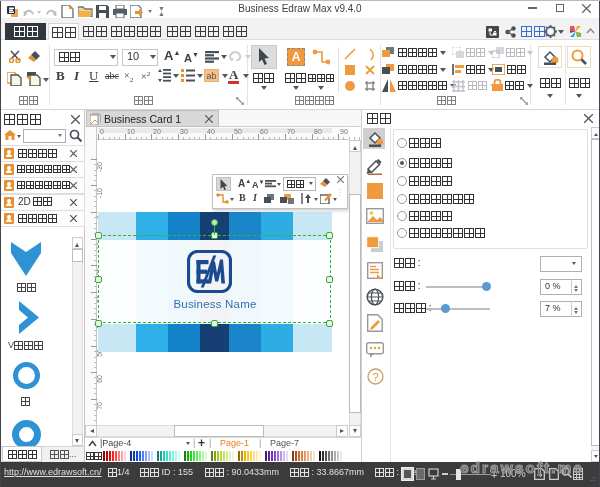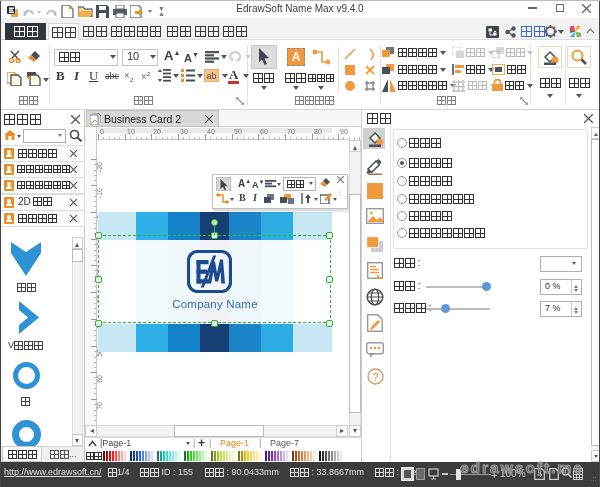--- a/index.html
+++ b/index.html
@@ -43,21 +43,21 @@
 <rect x="3" y="0" width="8" height="4" fill="#fff" stroke="#555e66"></rect>
 <rect x="0" y="4" width="14" height="6" fill="#555e66"></rect>
 <rect x="3" y="8" width="8" height="5" fill="#fff" stroke="#555e66"></rect>
 </svg>
 <svg class="a" style="left:130px;top:5px" width="14" height="13">
 <path d="M0 0 h8 l3 3 v10 h-11 z" fill="#fff" stroke="#6b7680" stroke-width="1.3"></path>
 <path d="M5 6 h4 v-2 l4 3.5 l-4 3.5 v-2 h-4 z" fill="#e8902c"></path>
 </svg>
 <div class="a" style="left:148px;top:10px;width:0;height:0;border:2.5px solid transparent;border-top:3.5px solid #707880"></div>
 <div class="a" style="left:158px;top:6px;color:#707880;font-size:7px;line-height:5px">▼<br>▲</div>
-<div class="a" style="left:0;top:4px;width:600px;text-align:center;font-size:10px;color:#3c4043">EdrawSoft Name Max v9.4.0</div>
+<div class="a" style="left:0;top:4px;width:600px;text-align:center;font-size:10px;color:#3c4043">Business Edraw Max v9.4.0</div>
 <div class="a" style="left:528px;top:7px;width:9px;height:1.5px;background:#666"></div>
 <div class="a" style="left:556px;top:4px;width:8px;height:8px;border:1.2px solid #666"></div>
 <svg class="a" style="left:582px;top:4px" width="9" height="9">
     <path d="M0 0 L9 9 M9 0 L0 9" stroke="#666" stroke-width="1.3"></path>
   </svg>
 <div class="a" style="left:0;top:18px;width:600px;height:22px;background:#f2f2f2;border-bottom:1px solid #dcdcdc"></div>
 <div class="a" style="left:5px;top:23px;width:41px;height:17px;background:#32373d;text-align:center;padding-top:3px"><i class="g" style="width:11px;height:11px;color:#fff;margin-right:2px"></i><i class="g" style="width:11px;height:11px;color:#fff;margin-right:0px"></i></div>
 <div class="a" style="left:48px;top:23px;width:31px;height:18px;background:#fff;border:1px solid #d5d5d5;border-bottom:none;text-align:center;padding-top:3px"><i class="g" style="width:11px;height:11px;color:#3c3c3c;margin-right:2px"></i><i class="g" style="width:11px;height:11px;color:#3c3c3c;margin-right:0px"></i></div>
 <div class="a" style="left:83px;top:26px"><i class="g" style="width:11px;height:11px;color:#3c3c3c;margin-right:2px"></i><i class="g" style="width:11px;height:11px;color:#3c3c3c;margin-right:0px"></i></div>
 <div class="a" style="left:111px;top:26px"><i class="g" style="width:11px;height:11px;color:#3c3c3c;margin-right:2px"></i><i class="g" style="width:11px;height:11px;color:#3c3c3c;margin-right:2px"></i><i class="g" style="width:11px;height:11px;color:#3c3c3c;margin-right:2px"></i><i class="g" style="width:11px;height:11px;color:#3c3c3c;margin-right:0px"></i></div>
@@ -283,21 +283,21 @@
 </svg>
 <div class="a" style="left:569px;top:78px"><i class="g" style="width:10px;height:10px;color:#333;margin-right:1px"></i><i class="g" style="width:10px;height:10px;color:#333;margin-right:0px"></i></div>
 <div class="a" style="left:576px;top:94px;width:0;height:0;border:3px solid transparent;border-top:4px solid #555"></div>
 <div class="a" style="left:85px;top:110px;width:276px;height:17px;background:#f7f7f7;border-bottom:1px solid #d0d0d0"></div>
 <div class="a" style="left:86px;top:110px;width:133px;height:17px;background:#d8d8d8;border:1px solid #c0c0c0"></div>
 <svg class="a" style="left:90px;top:113px" width="11" height="12">
     <path d="M0 2 h8 v10 h-8 z" fill="#fff" stroke="#888"></path>
     <path d="M2 0 h6 l3 3 v7" fill="none" stroke="#888"></path>
     <path d="M1 11 l4 -4 l2 2" stroke="#e8902c" fill="none"></path>
   </svg>
-<div class="a" style="left:104px;top:114px;font-size:10.5px;color:#222">Business Card 2</div>
+<div class="a" style="left:104px;top:114px;font-size:10.5px;color:#222">Business Card 1</div>
 <svg class="a" style="left:205px;top:115px" width="8" height="8">
     <path d="M0 0 L8 8 M8 0 L0 8" stroke="#555" stroke-width="1.2"></path>
   </svg>
 <div class="a" style="left:0;top:110px;width:85px;height:352px;background:#fff;border-right:1px solid #c5c5c5"></div>
 <div class="a" style="left:4px;top:114px"><i class="g" style="width:11px;height:11px;color:#333;margin-right:2px"></i><i class="g" style="width:11px;height:11px;color:#333;margin-right:2px"></i><i class="g" style="width:11px;height:11px;color:#333;margin-right:0px"></i></div>
 <svg class="a" style="left:71px;top:115px" width="9" height="9">
     <path d="M0 0 L9 9 M9 0 L0 9" stroke="#555" stroke-width="1.3"></path>
   </svg>
 <svg class="a" style="left:4px;top:130px" width="12" height="11">
     <path d="M6 0 L12 5 H10.5 V10 H1.5 V5 H0 Z" fill="#e8902c"></path>
@@ -516,21 +516,21 @@
 <rect x="1.5" y="1.5" width="42" height="40" rx="9" fill="none" stroke="#1b4a8f" stroke-width="3.2"></rect>
 <g fill="#1b4a8f">
 <rect x="9.5" y="10" width="4" height="23.5"></rect>
 <rect x="9.5" y="10" width="12" height="4.2"></rect>
 <rect x="9.5" y="19.6" width="10.5" height="4.2"></rect>
 <rect x="9.5" y="29.3" width="12" height="4.2"></rect>
 <path d="M26.2 5.5 L29.2 5.5 L16.8 37.5 L13.8 37.5 Z"></path>
 <path d="M20.5 33.5 L25 11.5 L28 11.5 L30 23 L33 9.5 L36 9.5 L38 33.5 L34.3 33.5 L33.6 21.5 L31.2 31.5 L28.2 31.5 L26.3 22 L24.2 33.5 Z"></path>
 </g>
 </svg>
-<div class="a" style="left:98px;top:299px;width:234px;text-align:center;font-size:11.5px;letter-spacing:0.2px;color:#2e6fb2">Company Name</div>
+<div class="a" style="left:98px;top:299px;width:234px;text-align:center;font-size:11.5px;letter-spacing:0.2px;color:#2e6fb2">Business Name</div>
 <div class="a" style="left:98px;top:235px;width:233px;height:88px;border:1px dashed #2db82d"></div>
 <div class="a" style="left:95px;top:232px;width:7px;height:7px;border-radius:2px;background:#e4f7e4;border:1.3px solid #3aa83a"></div>
 <div class="a" style="left:211px;top:232px;width:7px;height:7px;border-radius:2px;background:#e4f7e4;border:1.3px solid #3aa83a"></div>
 <div class="a" style="left:326px;top:232px;width:7px;height:7px;border-radius:2px;background:#e4f7e4;border:1.3px solid #3aa83a"></div>
 <div class="a" style="left:95px;top:276px;width:7px;height:7px;border-radius:2px;background:#e4f7e4;border:1.3px solid #3aa83a"></div>
 <div class="a" style="left:326px;top:276px;width:7px;height:7px;border-radius:2px;background:#e4f7e4;border:1.3px solid #3aa83a"></div>
 <div class="a" style="left:95px;top:320px;width:7px;height:7px;border-radius:2px;background:#e4f7e4;border:1.3px solid #3aa83a"></div>
 <div class="a" style="left:211px;top:320px;width:7px;height:7px;border-radius:2px;background:#e4f7e4;border:1.3px solid #3aa83a"></div>
 <div class="a" style="left:326px;top:320px;width:7px;height:7px;border-radius:2px;background:#e4f7e4;border:1.3px solid #3aa83a"></div>
 <div class="a" style="left:214px;top:224px;width:1px;height:11px;background:#2db82d"></div>
@@ -596,21 +596,21 @@
 <div class="a" style="left:85px;top:425px;width:263px;height:12px;background:#f2f2f2;border:1px solid #ddd"></div>
 <div class="a" style="left:85px;top:425px;width:12px;height:12px;background:#fdfdfd;border:1px solid #ccc"></div>
 <div class="a" style="left:88px;top:428.5px;width:0;height:0;border:2.5px solid transparent;border-right:4px solid #555"></div>
 <div class="a" style="left:174px;top:425px;width:90px;height:12px;background:#fff;border:1px solid #bbb"></div>
 <div class="a" style="left:336px;top:425px;width:12px;height:12px;background:#fdfdfd;border:1px solid #ccc"></div>
 <div class="a" style="left:340px;top:428.5px;width:0;height:0;border:2.5px solid transparent;border-left:4px solid #555"></div>
 <div class="a" style="left:85px;top:437px;width:276px;height:13px;background:#fff;border-top:1px solid #d8d8d8"></div>
 <svg class="a" style="left:88px;top:440px" width="9" height="7">
     <path d="M1 6 L4.5 1.5 L8 6" stroke="#444" stroke-width="1.5" fill="none"></path>
   </svg>
-<div class="a" style="left:100px;top:439px;font-size:9px;color:#444">|Page-1</div>
+<div class="a" style="left:100px;top:439px;font-size:9px;color:#444">|Page-4</div>
 <div class="a" style="left:186px;top:442px;width:0;height:0;border:2.5px solid transparent;border-top:3.5px solid #555"></div>
 <div class="a" style="left:193px;top:439px;font-size:9px;color:#999">|</div>
 <div class="a" style="left:198px;top:437px;font-size:12px;color:#333;font-weight:bold">+</div>
 <div class="a" style="left:209px;top:439px;font-size:9px;color:#999">|</div>
 <div class="a" style="left:220px;top:439px;font-size:9px;color:#e8801a">Page-1</div>
 <div class="a" style="left:259px;top:439px;font-size:9px;color:#999">|</div>
 <div class="a" style="left:270px;top:439px;font-size:9px;color:#555">Page-7</div>
 <div class="a" style="left:86px;top:452px"><i class="g" style="width:8px;height:8px;color:#333;margin-right:0px"></i><i class="g" style="width:8px;height:8px;color:#333;margin-right:0px"></i></div>
 <div class="a" style="left:103px;top:451px;width:2px;height:10px;background:#870707"></div>
 <div class="a" style="left:106px;top:451px;width:2px;height:10px;background:#b30909"></div>

